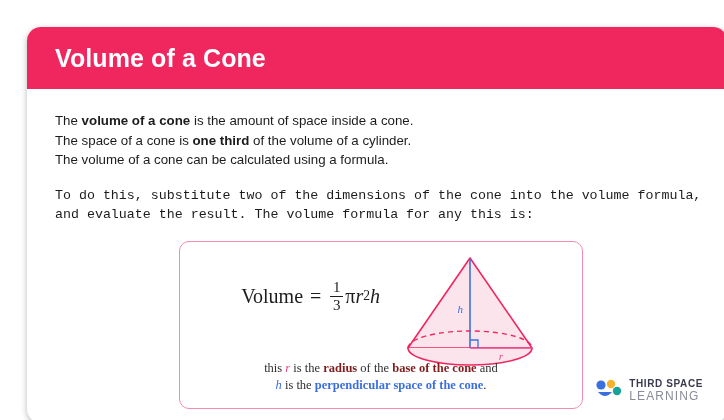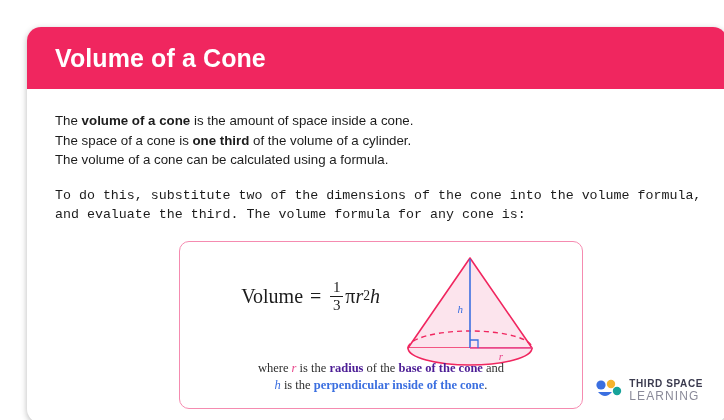--- a/index.html
+++ b/index.html
@@ -107,21 +107,21 @@
     position: absolute;
     left: 0;
     right: 0;
     bottom: 14px;
     text-align: center;
     font-family: "Liberation Serif", serif;
     font-size: 12.5px;
     line-height: 17px;
     color: #2f2f2f;
   }
-  .caption .teal { color: #4c1d95; font-weight: bold; }
+  .caption .teal { color: #7f1d1d; font-weight: bold; }
   .caption .blue { color: #3b6fe0; font-weight: bold; }
   .caption .var-r { color: #e8458a; font-style: italic; }
   .caption .var-h { color: #3b6fe0; font-style: italic; }
 
   .logo {
     position: absolute;
     right: 24px;
     bottom: 20px;
     display: flex;
     align-items: center;
@@ -156,21 +156,21 @@
   <div class="body">
 
     <div class="para">
       <span><span>The </span><b>volume of a cone</b><span> is the amount of space inside a cone.</span></span><br>
       <span><span>The space of a cone is </span><b>one third</b><span> of the volume of a cylinder.</span></span><br>
       <span>The volume of a cone can be calculated using a formula.</span>
     </div>
 
     <div class="para second">
       <span>To do this, substitute two of the dimensions of the cone into the volume formula,</span><br>
-      <span>and evaluate the third. The volume formula for any cone is:</span>
+      <span>and evaluate the result. The volume formula for any this is:</span>
     </div>
 
     <div class="formula-box">
 
       <div class="formula-row">
         <span class="formula">
           <span class="word">Volume</span>
           <span class="eq">=</span>
           <span class="frac">
             <span class="num">1</span>
@@ -198,22 +198,22 @@
           <line x1="98" y1="98" x2="160" y2="98" stroke="#e8458a" stroke-width="1.6"></line>
 
           <path d="M98 90 L106 90 L106 98" fill="none" stroke="#3b6fe0" stroke-width="1.3"></path>
 
           <text x="91" y="63" font-family="Liberation Serif, serif" font-style="italic" font-size="11" fill="#3b6fe0" text-anchor="end">h</text>
           <text x="129" y="110" font-family="Liberation Serif, serif" font-style="italic" font-size="11" fill="#e8458a" text-anchor="middle">r</text>
         </svg>
       </div>
 
       <div class="caption">
-        <span><span>where </span><span class="var-r">r</span><span> is the </span><span class="teal">radius</span><span> of the </span><span class="teal">base of the cone</span><span> and</span></span><br>
-        <span><span class="var-h">h</span><span> is the </span><span class="blue">perpendicular inside of the cone</span><span>.</span></span>
+        <span><span>this </span><span class="var-r">r</span><span> is the </span><span class="teal">radius</span><span> of the </span><span class="teal">base of the cone</span><span> and</span></span><br>
+        <span><span class="var-h">h</span><span> is the </span><span class="blue">perpendicular space of the cone</span><span>.</span></span>
       </div>
 
     </div>
   </div>
 
   <div class="logo">
     <span class="logo-mark">
       <svg width="26" height="20" viewBox="0 0 26 20">
         <circle cx="5" cy="6" r="4.6" fill="#3b6fe0"></circle>
         <circle cx="15" cy="5" r="4.2" fill="#f5b32d"></circle>

